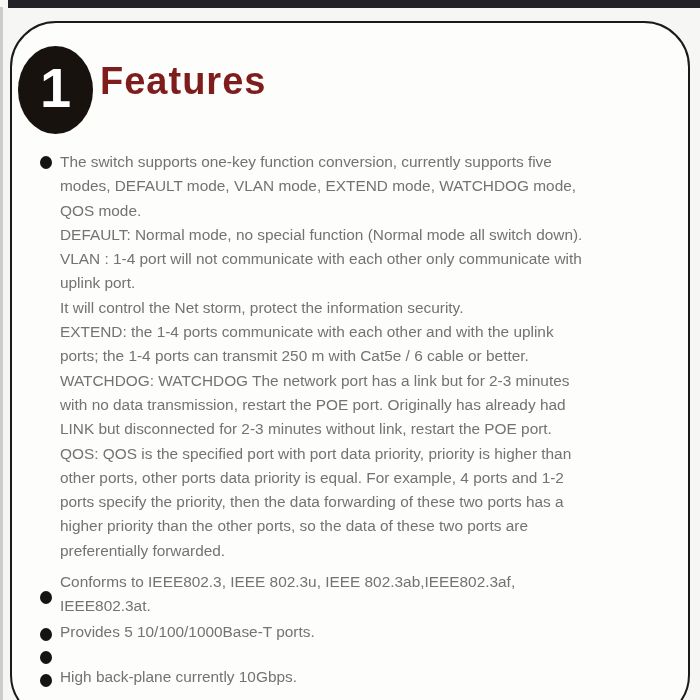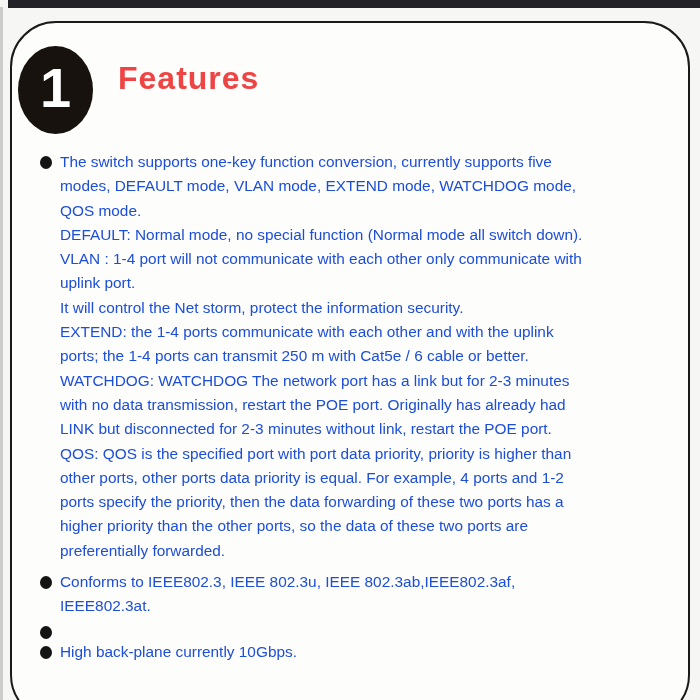--- a/index.html
+++ b/index.html
@@ -42,52 +42,52 @@
   }
   .badge span {
     color: #ffffff;
     font-size: 56px;
     font-weight: bold;
     line-height: 1;
     padding-bottom: 4px;
   }
   .section-title {
     position: absolute;
-    left: 106px; top: 37px;        
-    font-size: 32px;
+    left: 88px; top: 37px;        
+    font-size: 38px;
     font-weight: bold;
     letter-spacing: 1px;
-    color: #ef4444;
+    color: #7f1d1d;
   }
   .feature-list {
     position: absolute;
     left: 28px;                    
     top: 127px;                    
     width: 645px;
     list-style: none;
   }
   .feature-item {
     display: flex;
     align-items: flex-start;
   }
   .feature-item.big { margin-bottom: 7px; }
-  .feature-item.small { margin-bottom: 1px; }
+  .feature-item.small { margin-bottom: 1px; align-items: center; }
   .bullet {
     flex: 0 0 auto;
     width: 12px; height: 13px;
     border-radius: 50%;
     background: #141414;
     margin-top: 6px;
     margin-right: 8px;             
   }
   .item-text {
     white-space: pre;
     font-size: 15.4px;
     line-height: 24.3px;
-    color: #1d4ed8;
+    color: #737373;
   }
 </style>
 </head>
 <body>
 
 <div class="left-edge"></div>
 <div class="top-bar"></div>
 
 <div class="content-box">
 
@@ -119,20 +119,24 @@
 higher priority than the other ports, so the data of these two ports are
 preferentially forwarded.</div>
     </li>
 
     <li class="feature-item small">
       <span class="bullet"></span>
       <div class="item-text">Conforms to IEEE802.3, IEEE 802.3u, IEEE 802.3ab,IEEE802.3af,
 IEEE802.3at.</div>
     </li>
 
+    <li class="feature-item small">
+      <span class="bullet"></span>
+      <div class="item-text">Provides 5 10/100/1000Base-T ports.</div>
+    </li>
 
     <li class="feature-item small">
       <span class="bullet"></span>
     </li>
 
     <li class="feature-item small">
       <span class="bullet"></span>
       <div class="item-text">High back-plane currently 10Gbps.</div>
     </li>
 

